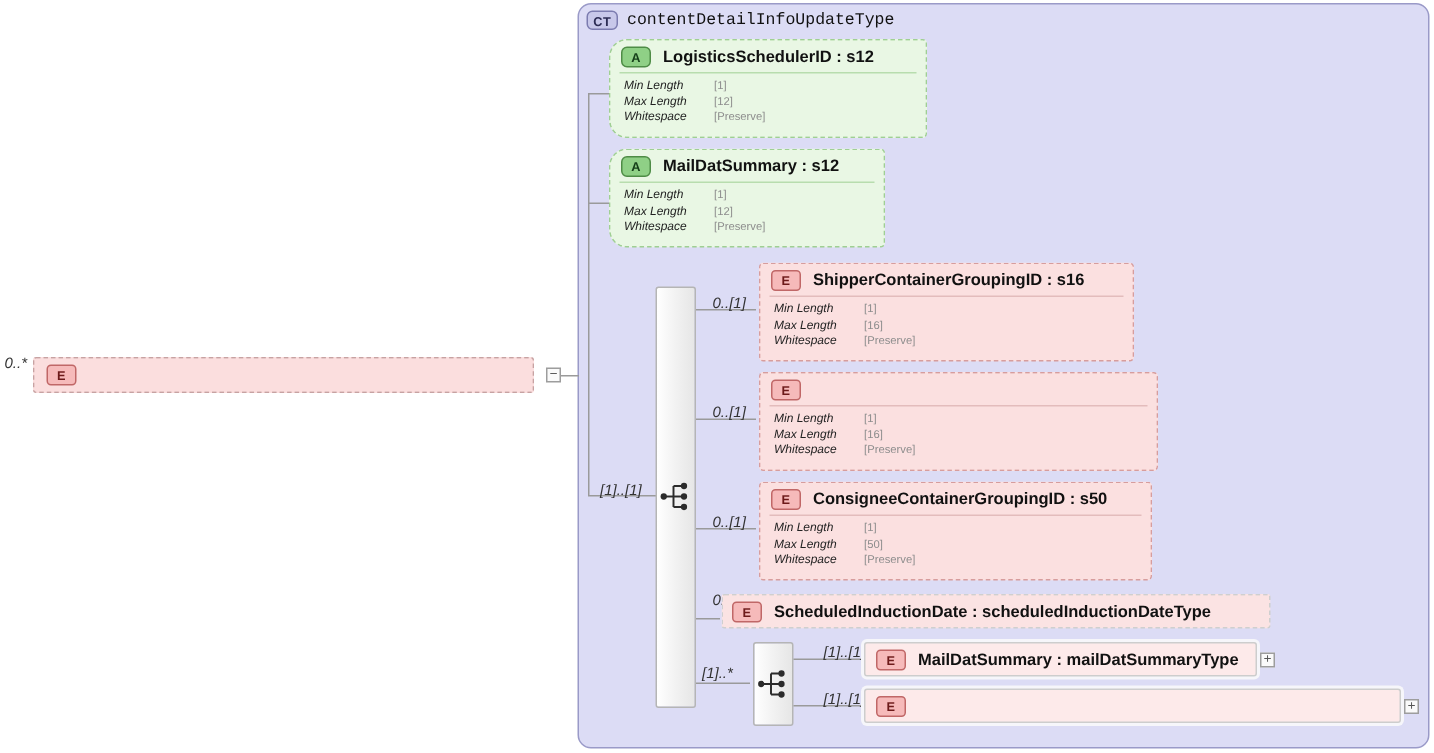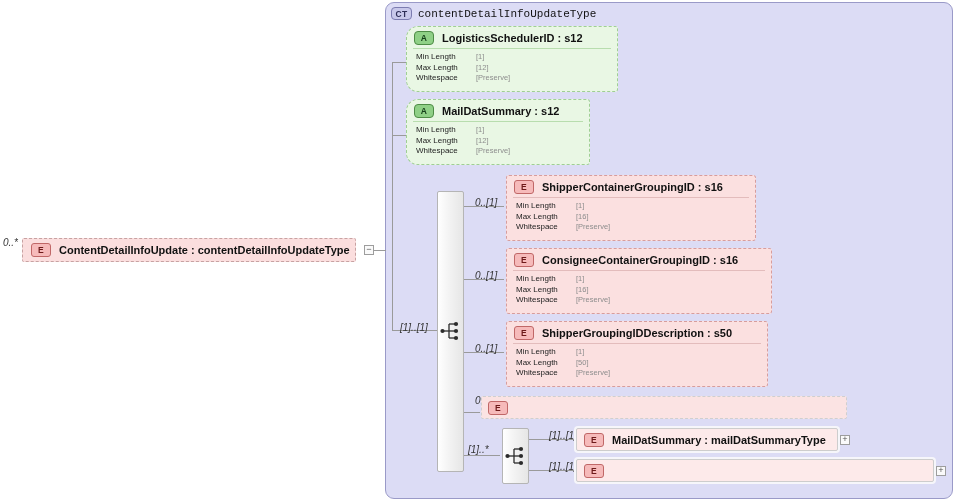--- a/index.html
+++ b/index.html
@@ -28,21 +28,21 @@
   .attr-box{
     background:#e9f7e4;border:1px dashed #9fcf93;
     border-top-left-radius:12px;border-bottom-left-radius:12px;
     border-top-right-radius:3px;border-bottom-right-radius:3px;
   }
   .attr-head{display:flex;align-items:center;gap:8px;padding:4px 7px 3px 7px;}
   .badge-a{width:20px;height:14px;background:#8fd086;border:1px solid #4e8c46;color:#16401a;border-radius:4px;}
   .attr-name{font-size:11px;font-weight:bold;color:#111;white-space:nowrap;}
   .facets{padding:0 7px 4px 9px;}
   .facet-row{display:flex;line-height:10.5px;height:10.5px;}
-  .facet-k{width:60px;font-size:8px;color:#222;white-space:nowrap;}
+  .facet-k{width:60px;font-size:8px;font-style:italic;color:#222;white-space:nowrap;}
   .facet-v{font-size:7.5px;color:#8d8d8d;white-space:nowrap;}
   .hr-green{height:1px;background:#b8ddae;margin:0 6px 3px 6px;}
 
   
   .el-box{
     background:#fbe0e0;border:1px dashed #d79d9d;border-radius:3px;
   }
   .el-head{display:flex;align-items:center;gap:8px;padding:4px 7px 3px 7px;}
   .badge-e{width:20px;height:14px;background:#f6baba;border:1px solid #c06767;color:#6d1a1a;border-radius:3px;}
   .el-name{font-size:11px;font-weight:bold;color:#111;white-space:nowrap;}
@@ -101,21 +101,20 @@
   <div class="abs ct-header">
     <span class="badge badge-ct">CT</span>
     <span class="ct-title">contentDetailInfoUpdateType</span>
   </div>
 
   <div class="abs card" style="left:3px;top:237px;">0..*</div>
 
   <div class="abs root-box">
     <div class="el-head">
       <span class="badge badge-e">E</span>
-      <span class="el-name">ContentDetailInfoUpdate : contentDetailInfoUpdateType</span>
     </div>
   </div>
 
   <div class="abs tog" style="left:364px;top:245px;">−</div>
 
   <div class="abs ln ln-h" style="left:374px;top:250px;width:12px;"></div>
 
   <div class="abs ln ln-v" style="left:392px;top:62px;height:268px;"></div>
 
   <div class="abs ln ln-h" style="left:392px;top:62px;width:16px;"></div>
@@ -208,21 +207,20 @@
         <span class="facet-k">Whitespace</span>
         <span class="facet-v">[Preserve]</span>
       </div>
     </div>
   </div>
 
   <div class="abs card" style="left:475px;top:270px;">0..[1]</div>
   <div class="abs el-box" style="left:506px;top:248px;width:266px;height:66px;">
     <div class="el-head">
       <span class="badge badge-e">E</span>
-      <span class="el-name">ConsigneeContainerGroupingID : s16</span>
     </div>
     <div class="hr-pink"></div>
     <div class="facets">
       <div class="facet-row">
         <span class="facet-k">Min Length</span>
         <span class="facet-v">[1]</span>
       </div>
       <div class="facet-row">
         <span class="facet-k">Max Length</span>
         <span class="facet-v">[16]</span>
@@ -231,21 +229,21 @@
         <span class="facet-k">Whitespace</span>
         <span class="facet-v">[Preserve]</span>
       </div>
     </div>
   </div>
 
   <div class="abs card" style="left:475px;top:343px;">0..[1]</div>
   <div class="abs el-box" style="left:506px;top:321px;width:262px;height:66px;">
     <div class="el-head">
       <span class="badge badge-e">E</span>
-      <span class="el-name">ShipperGroupingIDDescription : s50</span>
+      <span class="el-name">ConsigneeContainerGroupingID : s50</span>
     </div>
     <div class="hr-pink"></div>
     <div class="facets">
       <div class="facet-row">
         <span class="facet-k">Min Length</span>
         <span class="facet-v">[1]</span>
       </div>
       <div class="facet-row">
         <span class="facet-k">Max Length</span>
         <span class="facet-v">[50]</span>
@@ -254,20 +252,21 @@
         <span class="facet-k">Whitespace</span>
         <span class="facet-v">[Preserve]</span>
       </div>
     </div>
   </div>
 
   <div class="abs card" style="left:475px;top:395px;">0..[1]</div>
   <div class="abs el-simple" style="left:481px;top:396px;width:366px;height:23px;">
     <div class="el-head">
       <span class="badge badge-e">E</span>
+      <span class="el-name">ScheduledInductionDate : scheduledInductionDateType</span>
     </div>
   </div>
 
   <div class="abs card" style="left:468px;top:444px;">[1]..*</div>
 
   <div class="abs seq-bar" style="left:502px;top:428px;width:27px;height:56px;"></div>
   <svg class="seq-icon" style="left:505px;top:445px;" width="22" height="22" viewBox="0 0 22 22">
     <line x1="2" y1="11" x2="9" y2="11" stroke="#2b2b2b" stroke-width="1.3"></line>
     <line x1="9" y1="4" x2="9" y2="18" stroke="#2b2b2b" stroke-width="1.3"></line>
     <line x1="9" y1="4" x2="15" y2="4" stroke="#2b2b2b" stroke-width="1.3"></line>

